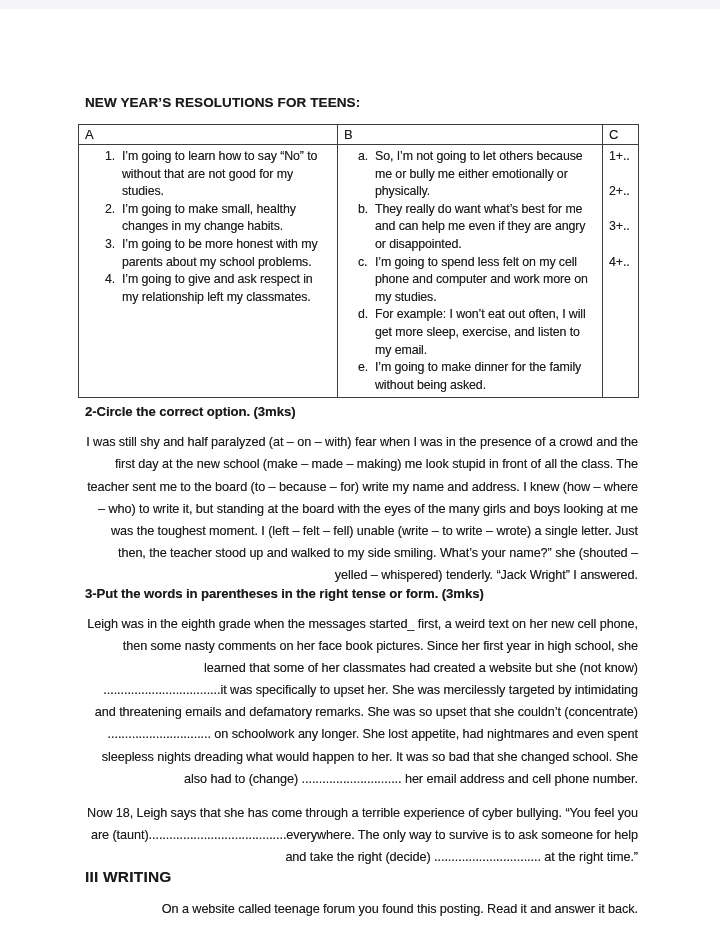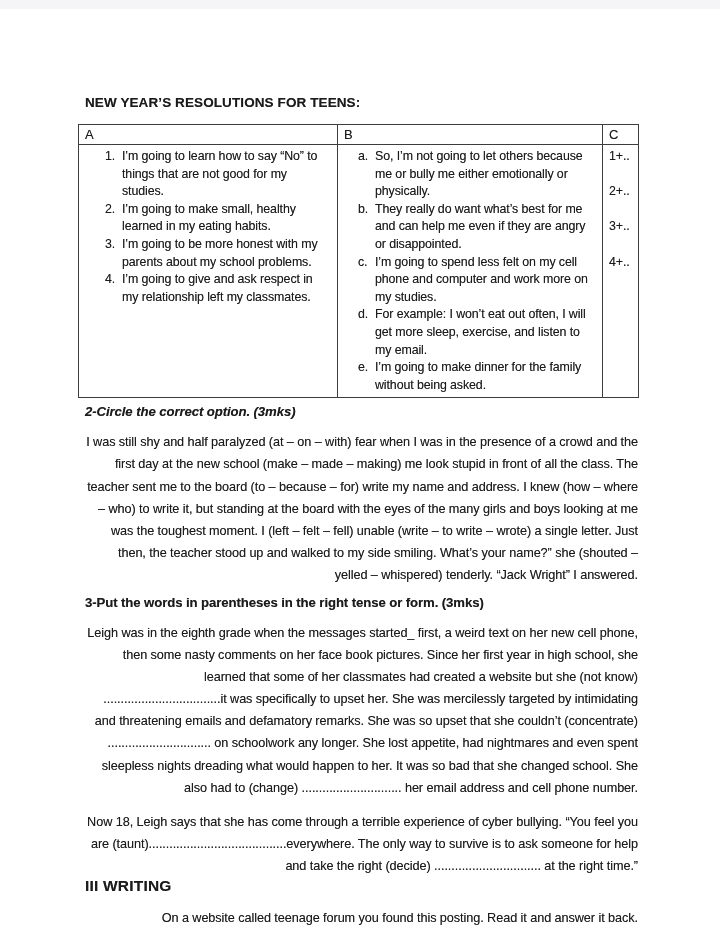--- a/index.html
+++ b/index.html
@@ -55,22 +55,22 @@
   .cell-b .list-item { padding-left: 20px; }
   .marker { width: 17px; flex-shrink: 0; text-align: left; }
   .item-text { flex: 1; padding-right: 8px; }
   .cell-c { padding: 3px 2px 3px 6px !important; line-height: 17.6px; }
   .c-item { height: 35.2px; }
   .section-heading {
     font-size: 13.2px;
     font-weight: bold;
     letter-spacing: -0.1px;
   }
-  .h-sec2 { margin-top: 6px; font-style: italic; }
-  .h-sec3 { margin-top: 9px; }
+  .h-sec2 { margin-top: 6px; }
+  .h-sec3 { }
   .para {
     font-size: 12.7px;
     line-height: 22.1px;
     letter-spacing: -0.08px;
     margin-top: 12px;
     text-align: right;
   }
   .writing-heading {
     font-size: 15.5px;
     font-weight: bold;
@@ -96,25 +96,25 @@
       <tbody>
           <tr class="hdr-row">
         <td>A</td>
         <td>B</td>
         <td>C</td>
       </tr>
       <tr class="body-row">
         <td class="cell-a cell-list">
           <div class="list-item">
             <span class="marker">1.</span>
-            <span class="item-text">I’m going to learn how to say “No” to things that are not good for my studies.</span>
+            <span class="item-text">I’m going to learn how to say “No” to without that are not good for my studies.</span>
           </div>
           <div class="list-item">
             <span class="marker">2.</span>
-            <span class="item-text">I’m going to make small, healthy learned in my eating habits.</span>
+            <span class="item-text">I’m going to make small, healthy changes in my change habits.</span>
           </div>
           <div class="list-item">
             <span class="marker">3.</span>
             <span class="item-text">I’m going to be more honest with my parents about my school problems.</span>
           </div>
           <div class="list-item">
             <span class="marker">4.</span>
             <span class="item-text">I’m going to give and ask respect in my relationship left my classmates.</span>
           </div>
         </td>

